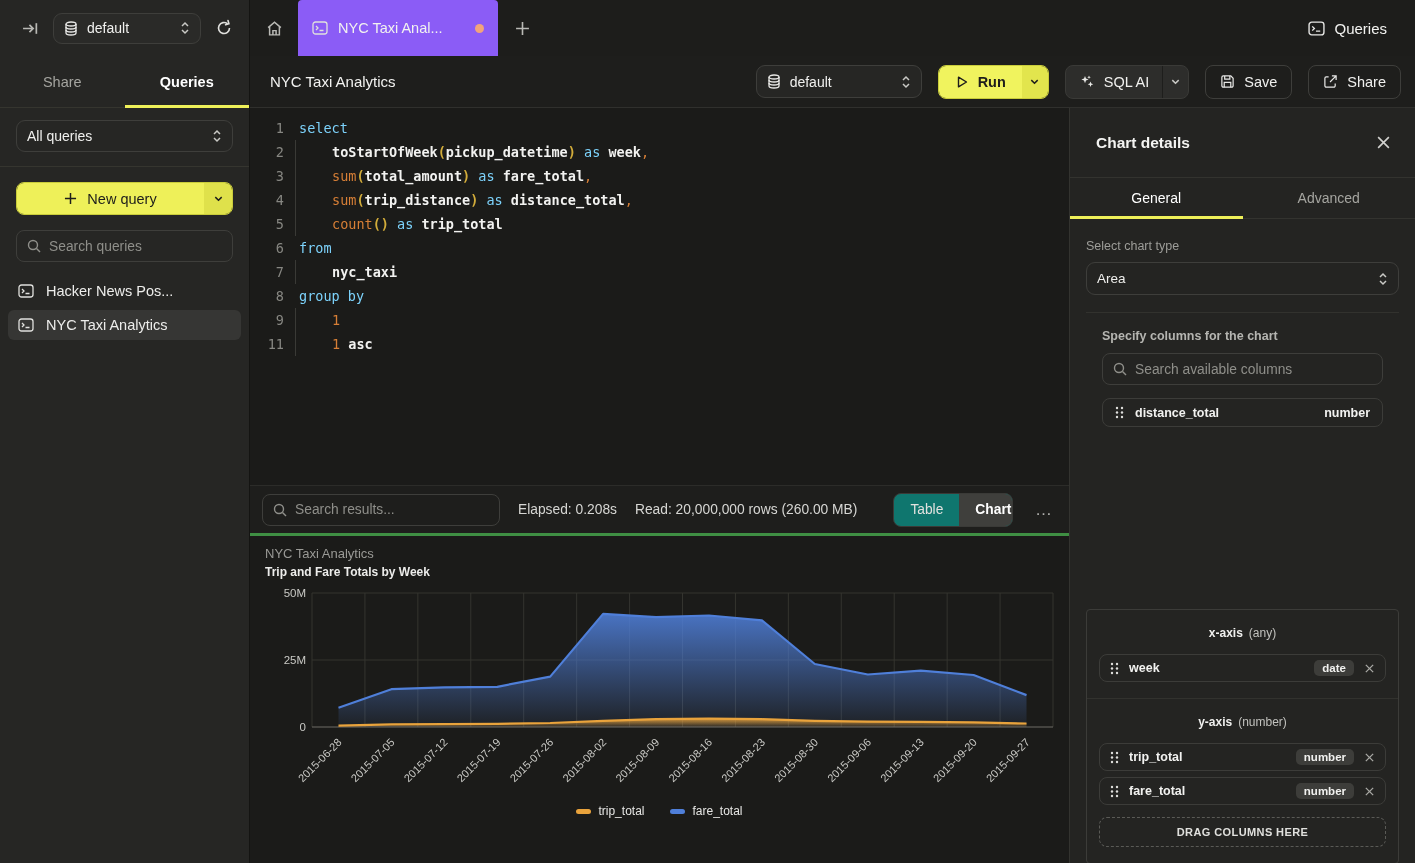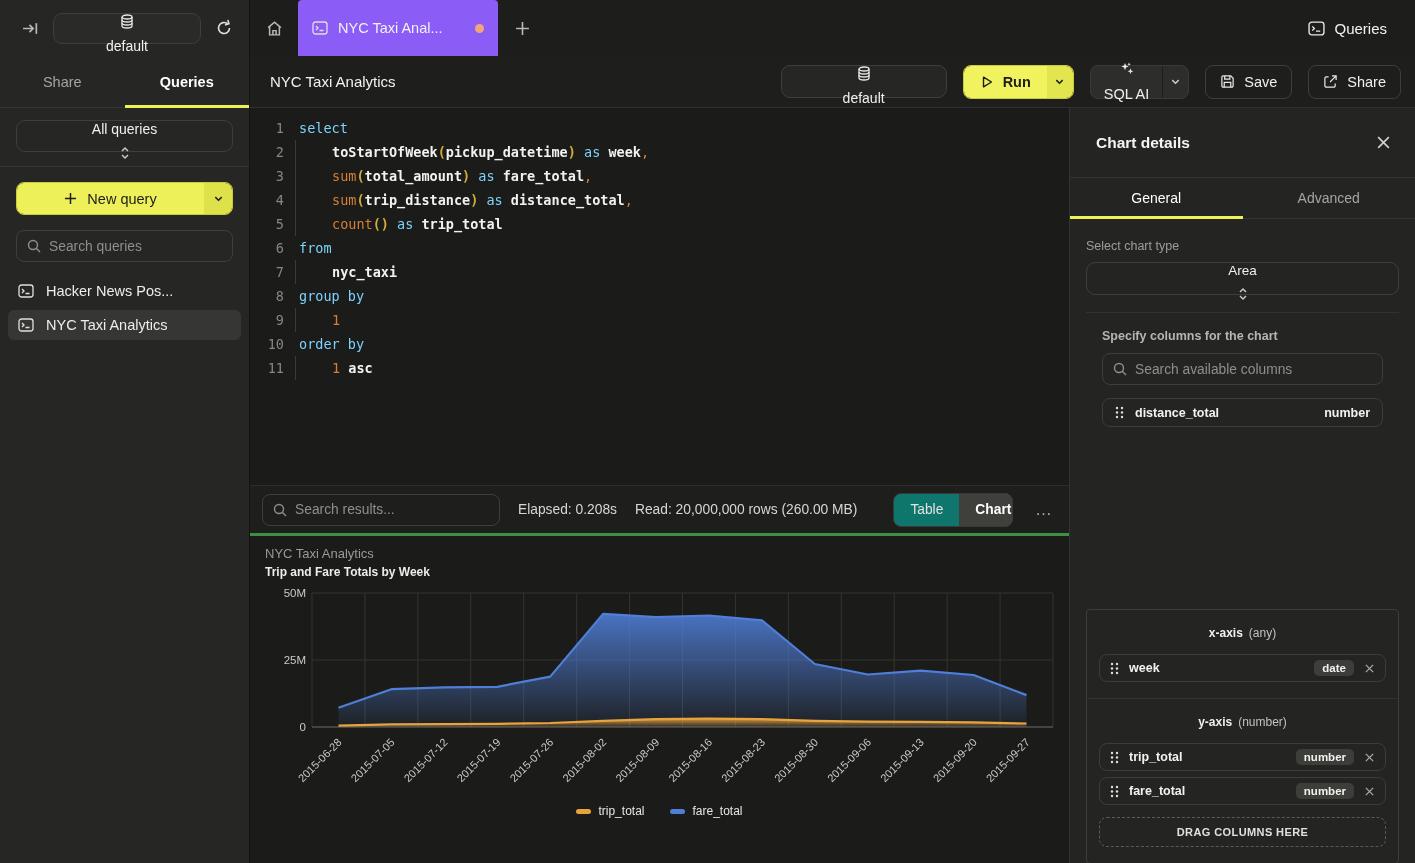--- a/index.html
+++ b/index.html
@@ -4,21 +4,21 @@
 <style>
   * { box-sizing: border-box; margin:0; padding:0; }
   html,body { width:1415px; height:863px; overflow:hidden; }
   body { font-family:"Liberation Sans", sans-serif; background:#1b1b19; color:#e8e8e6; font-size:14px; }
   .app { width:1415px; height:863px; display:flex; flex-direction:column; }
 
   
   .topbar { height:56px; display:flex; flex:none; }
   .topbar-left { width:250px; flex:none; background:#262624; display:flex; align-items:center; padding:0 16px 0 22px; gap:14px; border-right:1px solid #141412; }
   .icon-btn { background:none; border:none; color:#c9c9c5; display:flex; align-items:center; justify-content:center; cursor:pointer; }
-  .select { display:flex; align-items:center; gap:9px; border:1px solid #3e3e3b; background:#2a2a28; border-radius:9px; height:31px; padding:0 10px; color:#f0f0ee; font-size:14px; cursor:pointer;flex-direction:column; }
+  .select { display:flex; align-items:center; gap:9px; border:1px solid #3e3e3b; background:#2a2a28; border-radius:9px; height:31px; padding:0 10px; color:#f0f0ee; font-size:14px; cursor:pointer; }
   .select .grow { flex:1; }
   .topbar-left .select { flex:1; }
   .tabbar { flex:1; background:#1d1d1b; display:flex; align-items:stretch; }
   .home-tab { width:48px; display:flex; align-items:center; justify-content:center; color:#b9b9b5; cursor:pointer; }
   .query-tab { width:200px; background:#8b5cf6; display:flex; align-items:center; gap:10px; padding:0 14px; cursor:pointer; border-radius:4px 4px 0 0; }
   .query-tab .tab-label { flex:1; white-space:nowrap; overflow:hidden; font-size:14.5px; color:#f2f2f0; }
   .tab-dot { width:9px; height:9px; border-radius:50%; flex:none; }
   .plus-tab { width:48px; display:flex; align-items:center; justify-content:center; color:#b9b9b5; font-size:19px; cursor:pointer; }
   .topbar-queries { margin-left:auto; display:flex; align-items:center; gap:9px; padding:0 28px; color:#f2f2f0; font-size:15px; cursor:pointer; }
 
@@ -47,21 +47,21 @@
 
   
   .content { flex:1; display:flex; flex-direction:column; min-width:0; }
   .content-header { height:52px; flex:none; background:#1e1e1c; border-bottom:1px solid #30302d; display:flex; align-items:center; padding:0 14px 0 20px; gap:16px; }
   .content-title { font-size:15px; color:#f2f2f0; flex:1; }
   .content-header .select { width:166px; height:33px; background:#262624; }
   .run-btn { display:flex; height:34px; border-radius:8px; overflow:hidden; border:1px solid #c9cc3a; cursor:pointer; }
   .run-main { background:#f0f35e; color:#1d1d1b; display:flex; align-items:center; gap:9px; padding:0 16px; font-size:14.5px; font-weight:bold; }
   .run-caret { width:26px; background:#e2e54d; display:flex; align-items:center; justify-content:center; color:#1d1d1b; }
   .dark-btn { display:flex; align-items:center; height:34px; background:#2d2d2b; border-radius:8px; border:1px solid #3a3a37; cursor:pointer; color:#f0f0ee; font-size:14.5px; }
-  .dark-btn .btn-main { display:flex; align-items:center; gap:9px; padding:0 13px;flex-direction:column; }
+  .dark-btn .btn-main { display:flex; align-items:center; gap:9px; padding:0 13px; }
   .dark-btn .btn-caret { width:26px; align-self:stretch; display:flex; align-items:center; justify-content:center; border-left:1px solid #1e1e1c; color:#c9c9c5; }
   .ghost-btn { display:flex; align-items:center; gap:9px; height:34px; padding:0 14px; background:transparent; border:1px solid #3e3e3b; border-radius:8px; color:#f0f0ee; font-size:14.5px; cursor:pointer; }
 
   .content-body { flex:1; display:flex; min-height:0; }
   .workspace { flex:1; display:flex; flex-direction:column; min-width:0; background:#1b1b19; }
 
   
   .editor { flex:1; padding:8px 0 0 12px; font-family:"DejaVu Sans Mono", monospace; font-size:13.5px; overflow:hidden; }
   .code-line { display:flex; line-height:24px; height:24px; }
   .code-gutter { width:22px; text-align:right; color:#87878“2; color:#878782; flex:none; }
@@ -368,24 +368,20 @@
                 <span class="code-gutter">7</span>
                 <span class="code-text"><span class="tk-id">nyc_taxi</span></span>
               </div>
               <div class="code-line">
                 <span class="code-gutter">8</span>
                 <span class="code-text"><span class="tk-kw">group by</span></span>
               </div>
               <div class="code-line ind">
                 <span class="code-gutter">9</span>
                 <span class="code-text"><span class="tk-nu">1</span></span>
-              </div>
-              <div class="code-line">
-                <span class="code-gutter">10</span>
-                <span class="code-text"><span class="tk-kw">order by</span></span>
               </div>
               <div class="code-line ind">
                 <span class="code-gutter">11</span>
                 <span class="code-text"><span class="tk-nu">1</span><span class="tk-id"> asc</span></span>
               </div>
             </div>
 
           <div class="results-bar">
             <div class="search-box">
               <span>

